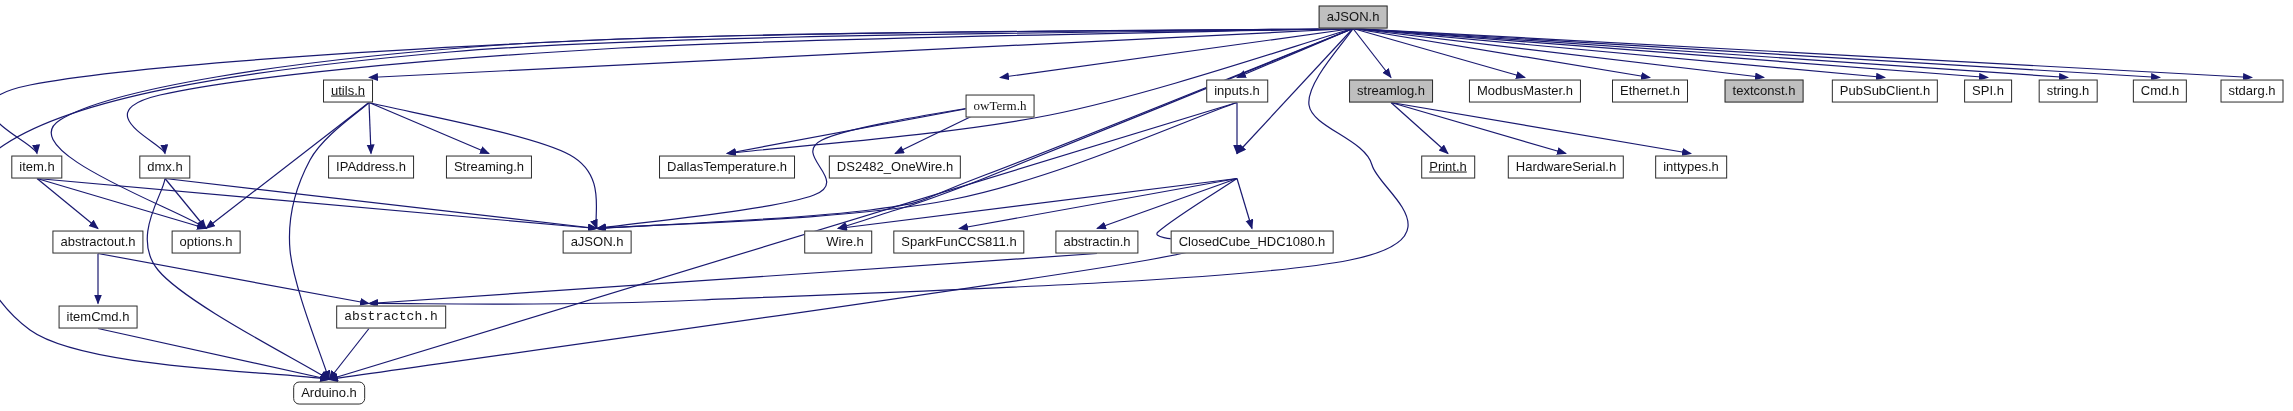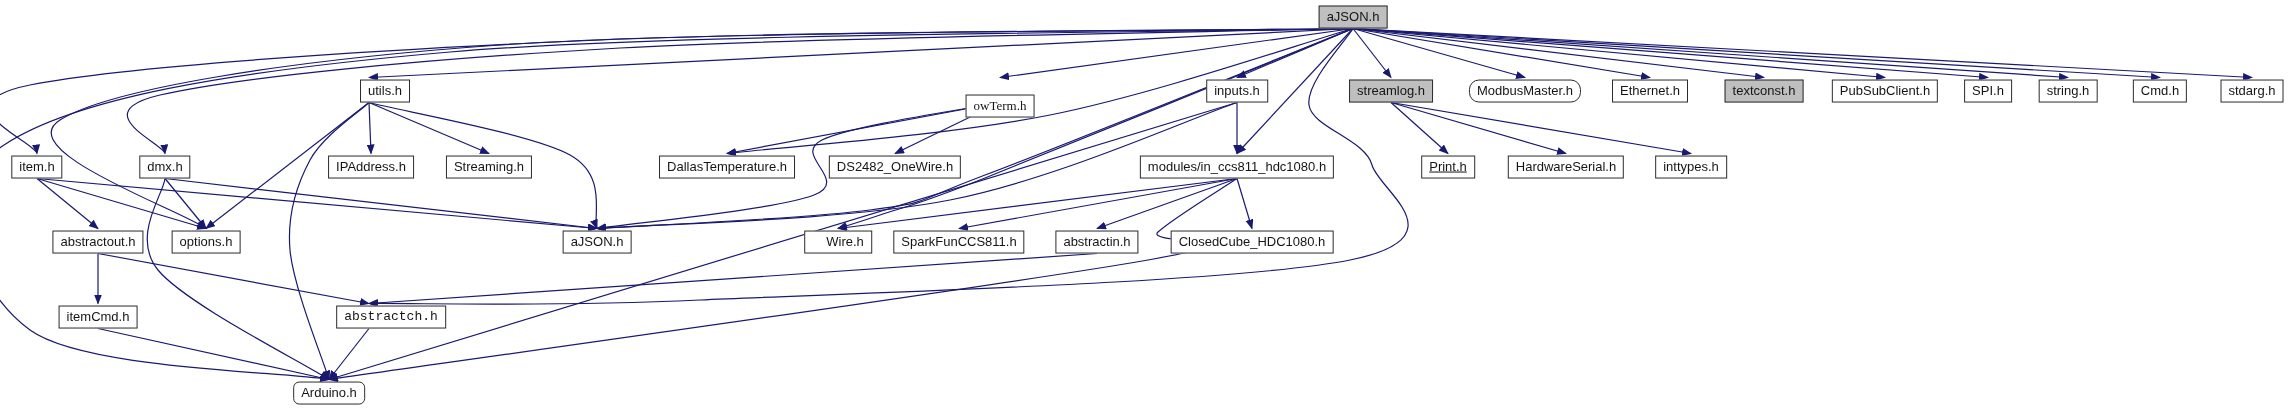--- a/index.html
+++ b/index.html
@@ -84,39 +84,38 @@
       <path d="M 1237 178.5 L 959 228.5" class="edge" stroke="#191970" marker-end="url(#arrowhead)"></path>
       <path d="M 1237 178.5 L 1097 228.5" class="edge" stroke="#191970" marker-end="url(#arrowhead)"></path>
       <path d="M 1237 178.5 L 1252 228.5" class="edge" stroke="#191970" marker-end="url(#arrowhead)"></path>
       <path d="M 1237 178.5 C 1223.8333333333333 187.41666666666666, 1172.8333333333333 218.41666666666666, 1158 232 C 1143.1666666666667 245.58333333333334, 1286.1666666666667 235.41666666666666, 1148 260 C 1009.8333333333334 284.5833333333333, 465.5 359.5833333333333, 329 379.5" class="edge" stroke="#191970" marker-end="url(#arrowhead)"></path>
       <path d="M 1391 102.5 L 1448 153.5" class="edge" stroke="#191970" marker-end="url(#arrowhead)"></path>
       <path d="M 1391 102.5 L 1566 153.5" class="edge" stroke="#191970" marker-end="url(#arrowhead)"></path>
       <path d="M 1391 102.5 L 1691 153.5" class="edge" stroke="#191970" marker-end="url(#arrowhead)"></path>
       <path d="M 1097 253.5 L 369 303.5" class="edge" stroke="#191970" marker-end="url(#arrowhead)"></path>
     </svg>
 <div class="node root" style="left: 1353px; top: 17px; border-color: rgb(43, 43, 43);">aJSON.h</div>
-    <div class="node" style="left: 385px; top: 91px; border-color: rgb(43, 43, 43);">utils.h</div>
+    <div class="node" style="left: 348px; top: 91px; border-color: rgb(43, 43, 43); text-decoration: underline;">utils.h</div>
     <div class="node" style="left: 1000px; top: 106px; border-color: rgb(43, 43, 43); font-family: Liberation Serif, serif;">owTerm.h</div>
     <div class="node" style="left: 1237px; top: 91px; border-color: rgb(43, 43, 43);">inputs.h</div>
     <div class="node" style="background: rgb(191, 191, 191); left: 1391px; top: 91px; border-color: rgb(43, 43, 43);">streamlog.h</div>
-    <div class="node" style="left: 1525px; top: 91px; border-color: rgb(43, 43, 43); border-radius: 10px;">ModbusMaster.h</div>
+    <div class="node" style="left: 1525px; top: 91px; border-color: rgb(43, 43, 43);">ModbusMaster.h</div>
     <div class="node" style="left: 1650px; top: 91px; border-color: rgb(43, 43, 43);">Ethernet.h</div>
     <div class="node" style="background: rgb(191, 191, 191); left: 1764px; top: 91px; border-color: rgb(43, 43, 43);">textconst.h</div>
     <div class="node" style="left: 1885px; top: 91px; border-color: rgb(43, 43, 43);">PubSubClient.h</div>
     <div class="node" style="left: 1988px; top: 91px; border-color: rgb(43, 43, 43);">SPI.h</div>
     <div class="node" style="left: 2068px; top: 91px; border-color: rgb(43, 43, 43);">string.h</div>
     <div class="node" style="left: 2160px; top: 91px; border-color: rgb(43, 43, 43);">Cmd.h</div>
     <div class="node" style="left: 2252px; top: 91px; border-color: rgb(43, 43, 43);">stdarg.h</div>
     <div class="node" style="left: 37px; top: 167px; border-color: rgb(43, 43, 43);">item.h</div>
     <div class="node" style="left: 165px; top: 167px; border-color: rgb(43, 43, 43);">dmx.h</div>
     <div class="node" style="left: 371px; top: 167px; border-color: rgb(43, 43, 43);">IPAddress.h</div>
     <div class="node" style="left: 489px; top: 167px; border-color: rgb(43, 43, 43);">Streaming.h</div>
     <div class="node" style="left: 727px; top: 167px; border-color: rgb(43, 43, 43);">DallasTemperature.h</div>
     <div class="node" style="left: 895px; top: 167px; border-color: rgb(43, 43, 43);">DS2482_OneWire.h</div>
-    <div class="node" style="left: 1237px; top: 167px; border-color: rgb(43, 43, 43);">modules/in_ccs811_hdc1080.h</div>
     <div class="node" style="left: 1448px; top: 167px; border-color: rgb(43, 43, 43); text-decoration: underline;">Print.h</div>
     <div class="node" style="left: 1566px; top: 167px; border-color: rgb(43, 43, 43);">HardwareSerial.h</div>
     <div class="node" style="left: 1691px; top: 167px; border-color: rgb(43, 43, 43);">inttypes.h</div>
     <div class="node" style="left: 98px; top: 242px; border-color: rgb(43, 43, 43);">abstractout.h</div>
     <div class="node" style="left: 206px; top: 242px; border-color: rgb(43, 43, 43);">options.h</div>
     <div class="node" style="left: 597px; top: 242px; border-color: rgb(43, 43, 43);">aJSON.h</div>
     <div class="node" style="left: 838px; top: 242px; border-color: rgb(43, 43, 43); padding-left: 21px;">Wire.h</div>
     <div class="node" style="left: 959px; top: 242px; border-color: rgb(43, 43, 43);">SparkFunCCS811.h</div>
     <div class="node" style="left: 1097px; top: 242px; border-color: rgb(43, 43, 43);">abstractin.h</div>
     <div class="node" style="left: 1252px; top: 242px; border-color: rgb(43, 43, 43);">ClosedCube_HDC1080.h</div>

